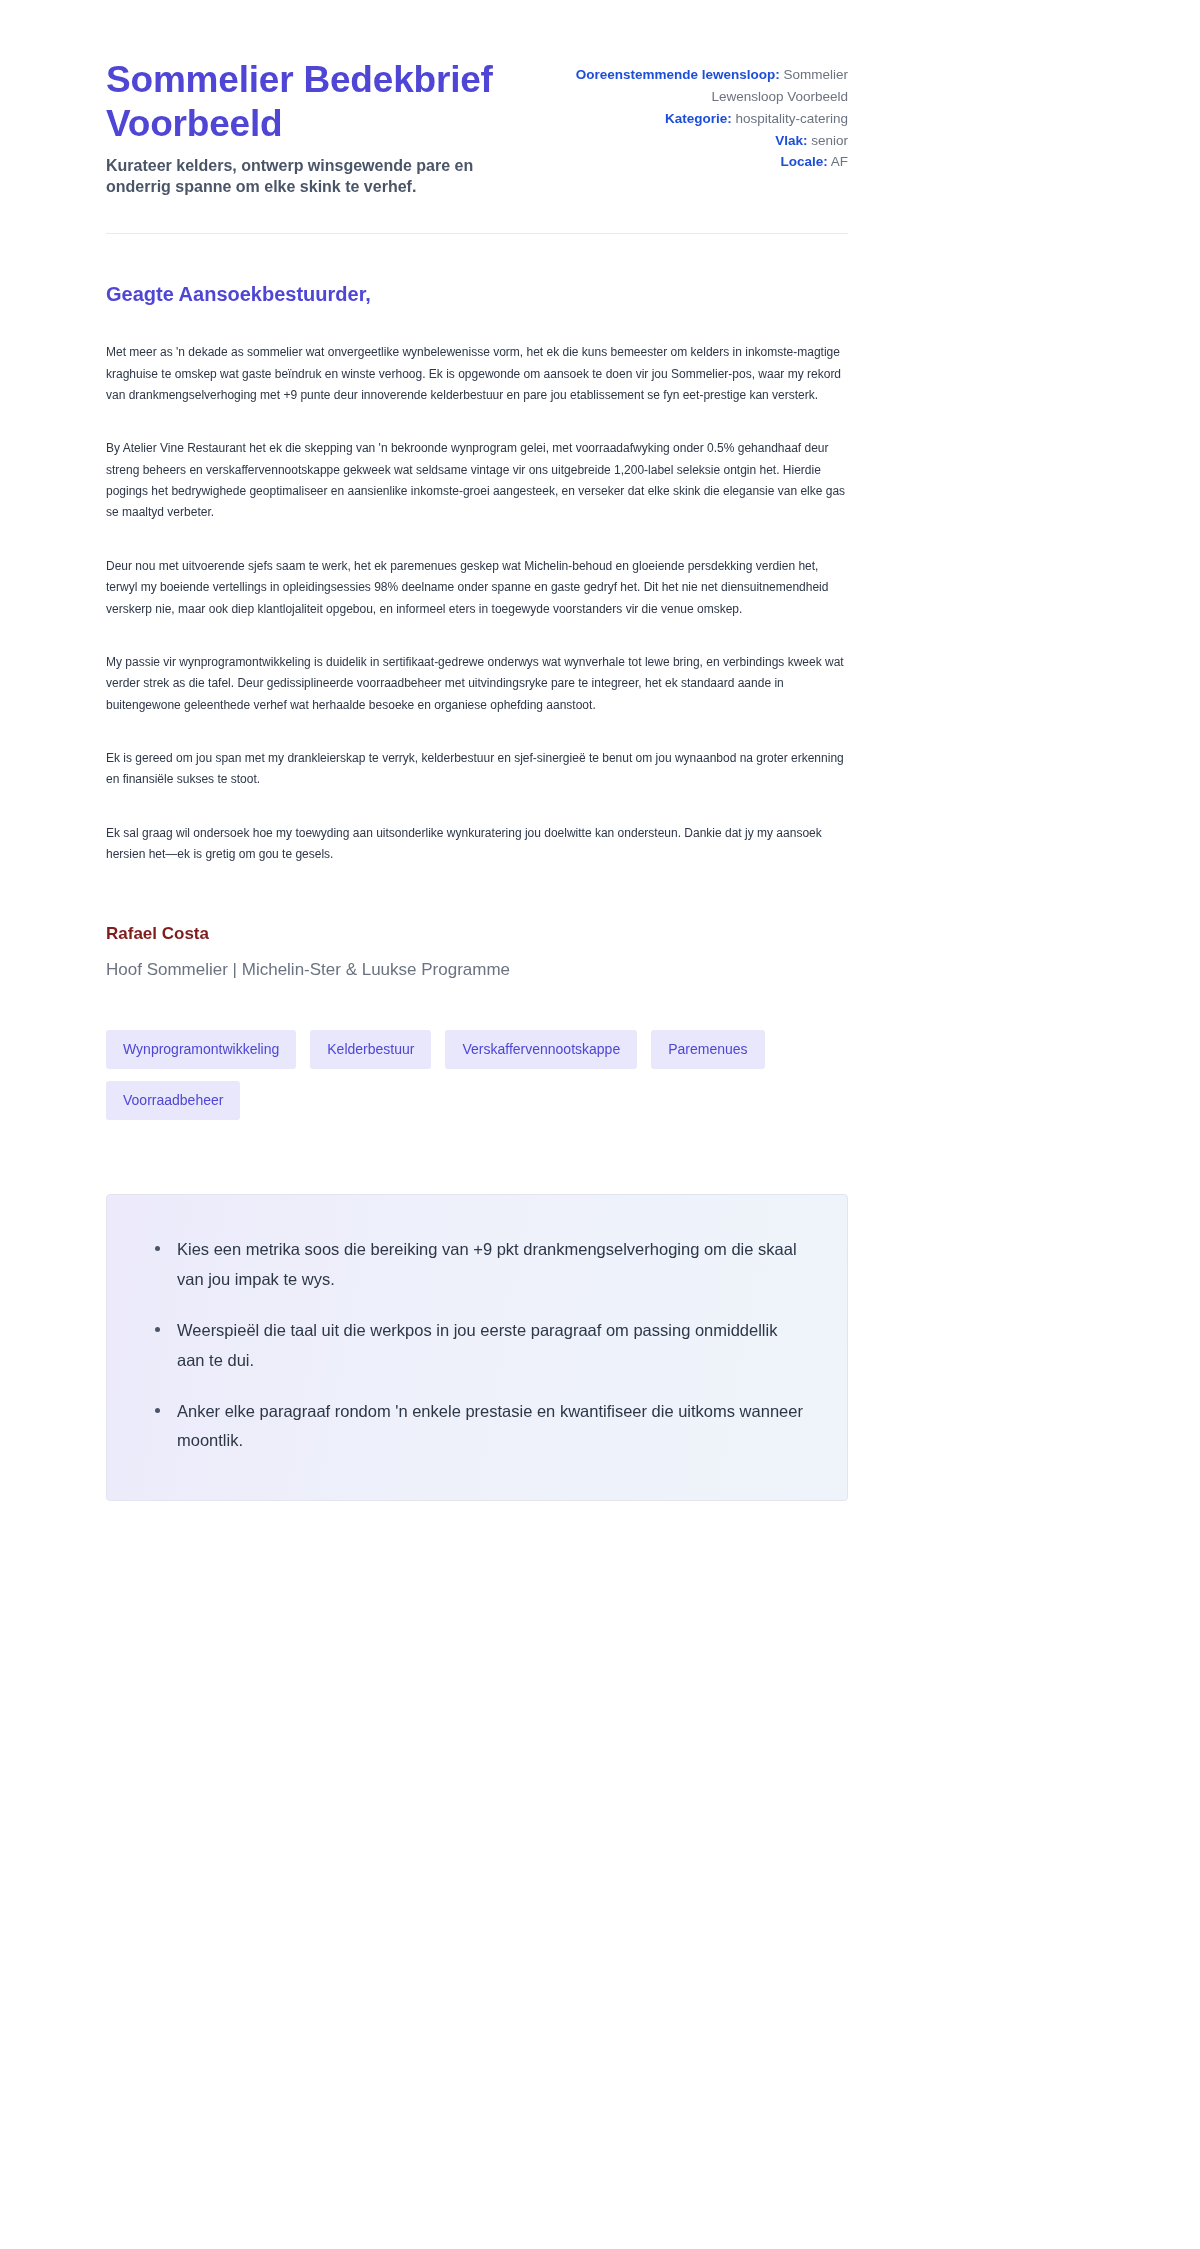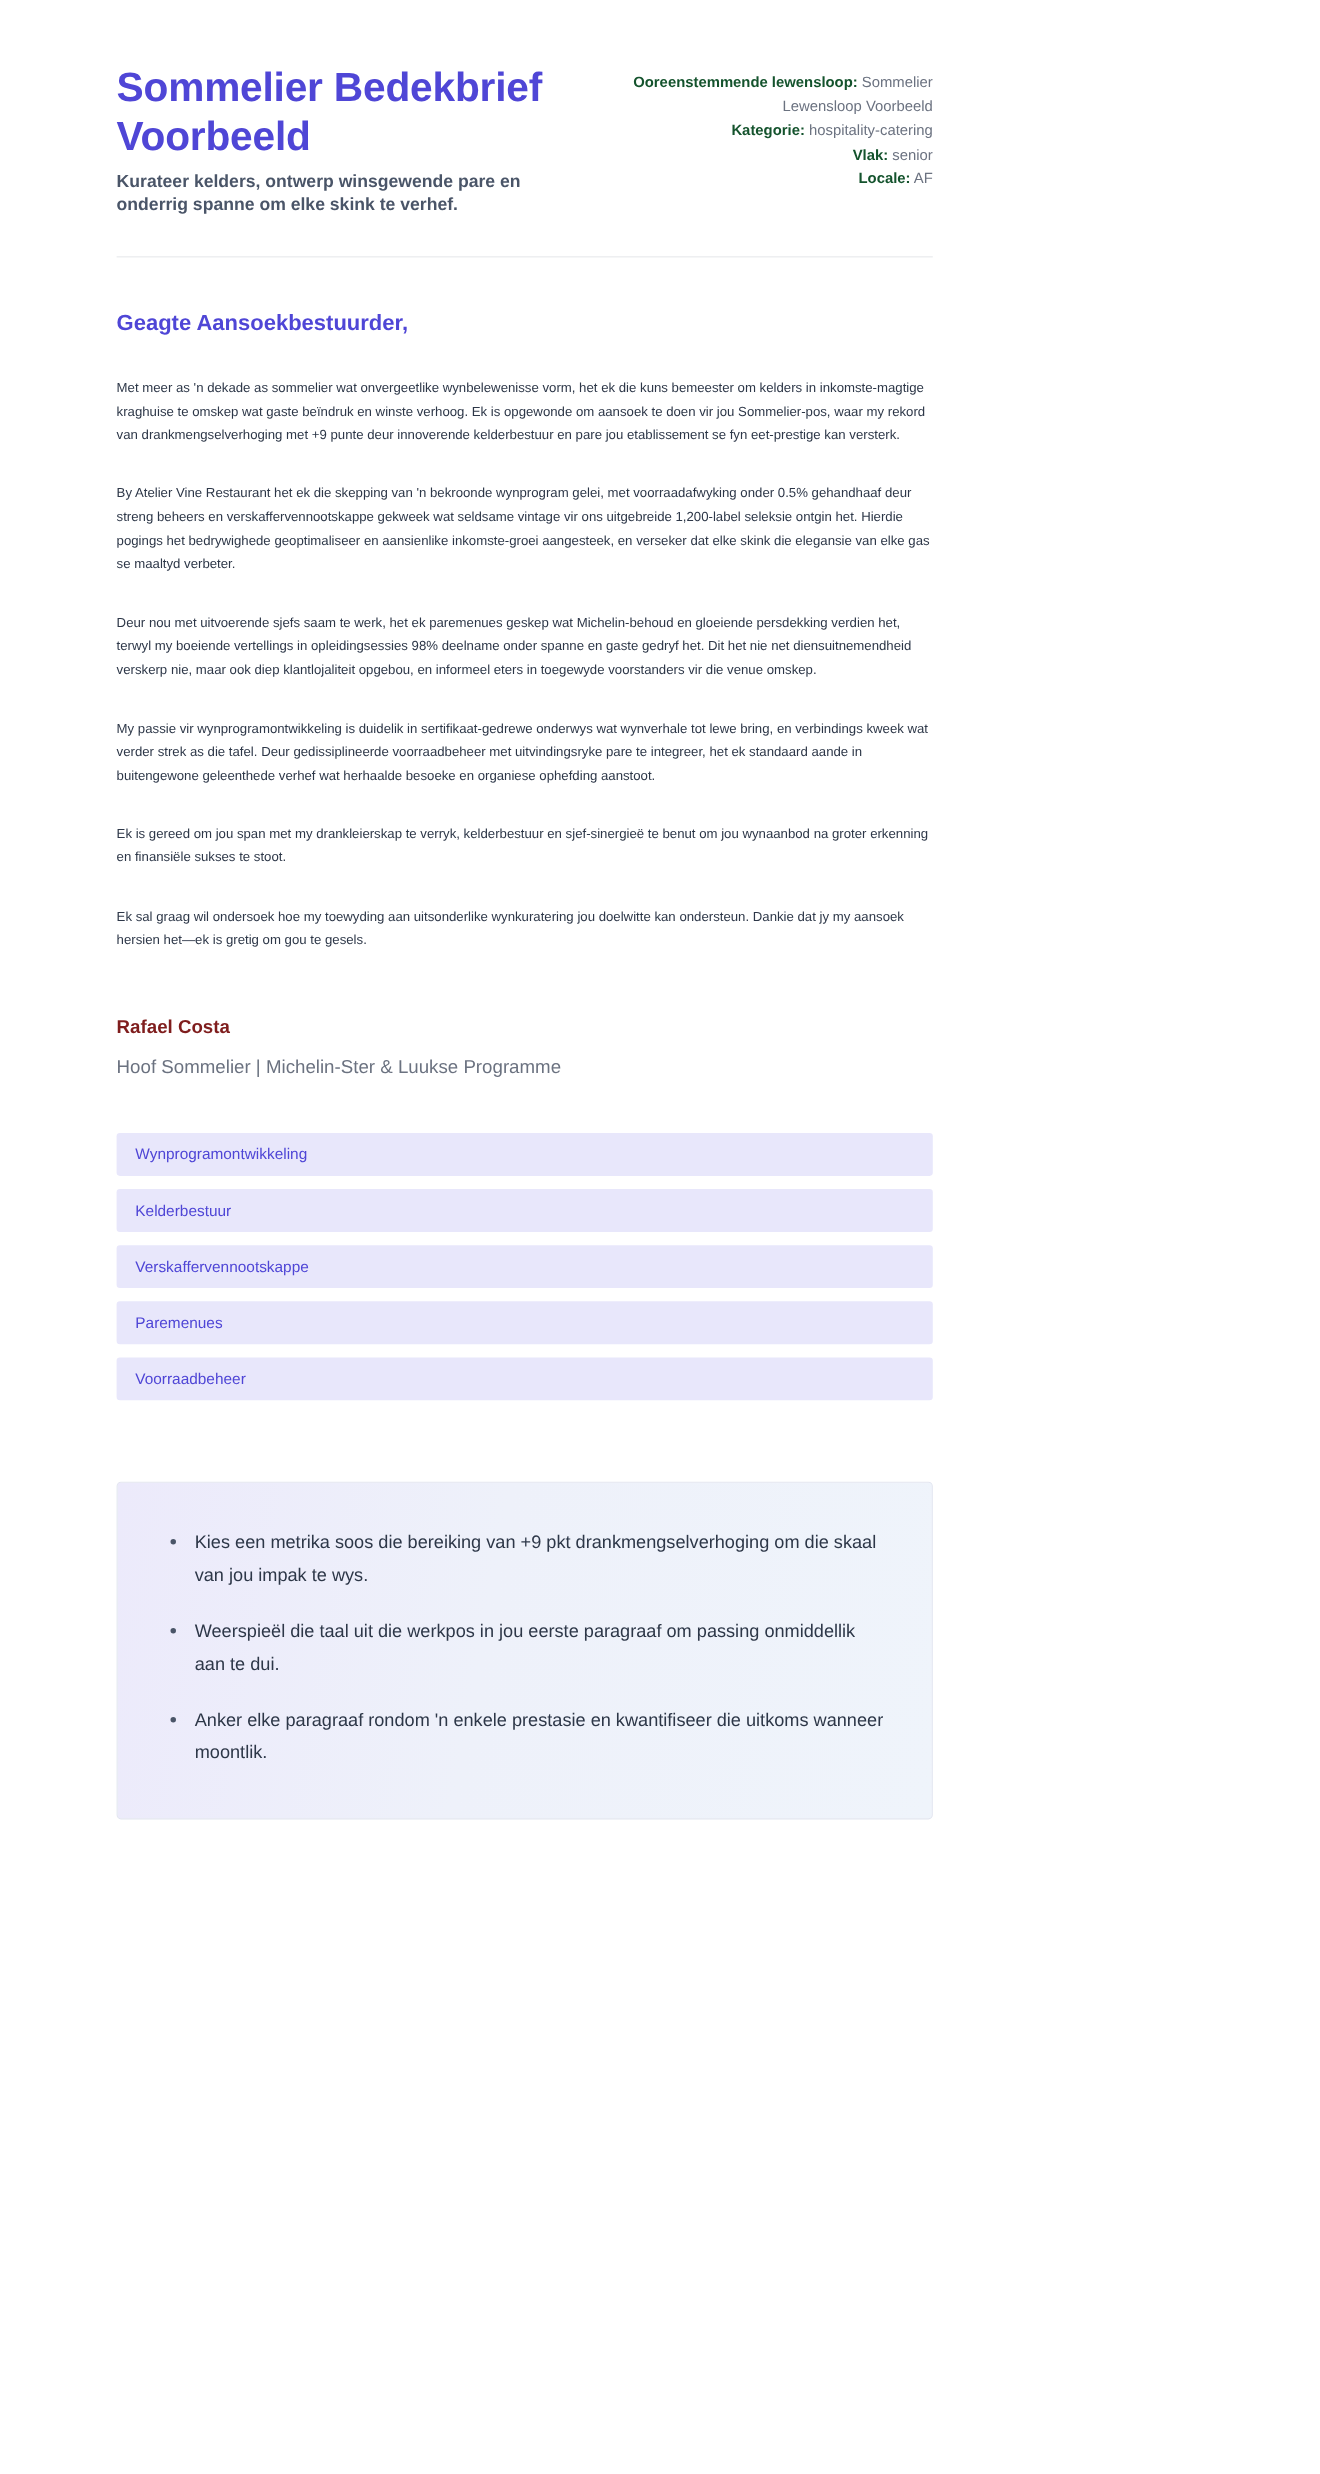--- a/index.html
+++ b/index.html
@@ -54,21 +54,21 @@
     text-align: right;
     font-size: 13.5px;
     line-height: 1.62;
     color: #6b7280;
     padding-top: 6px;
     max-width: 310px;
   }
   .meta-row { display: block; }
   .meta-label {
     font-weight: bold;
-    color: #14532d;
+    color: #1d4ed8;
     margin-left: 19px;
   }
   .meta-value { color: #6b7280; }
 
   .divider {
     border: 0;
     border-top: 1px solid #e7e9ec;
     margin: 36px 0 0 0;
     width: 100%;
   }
@@ -106,21 +106,20 @@
     line-height: 1.5;
   }
 
   
   .tag-list {
     display: flex;
     flex-wrap: wrap;
     gap: 12px 14px;
     padding-top: 48px;
     max-width: 900px;
-    flex-direction: column;
   }
   .tag-chip {
     background: #e8e7fb;
     color: #4f46d6;
     font-size: 14px;
     line-height: 1;
     padding: 12px 17px 13px 17px;
     border-radius: 3px;
     white-space: nowrap;
   }

